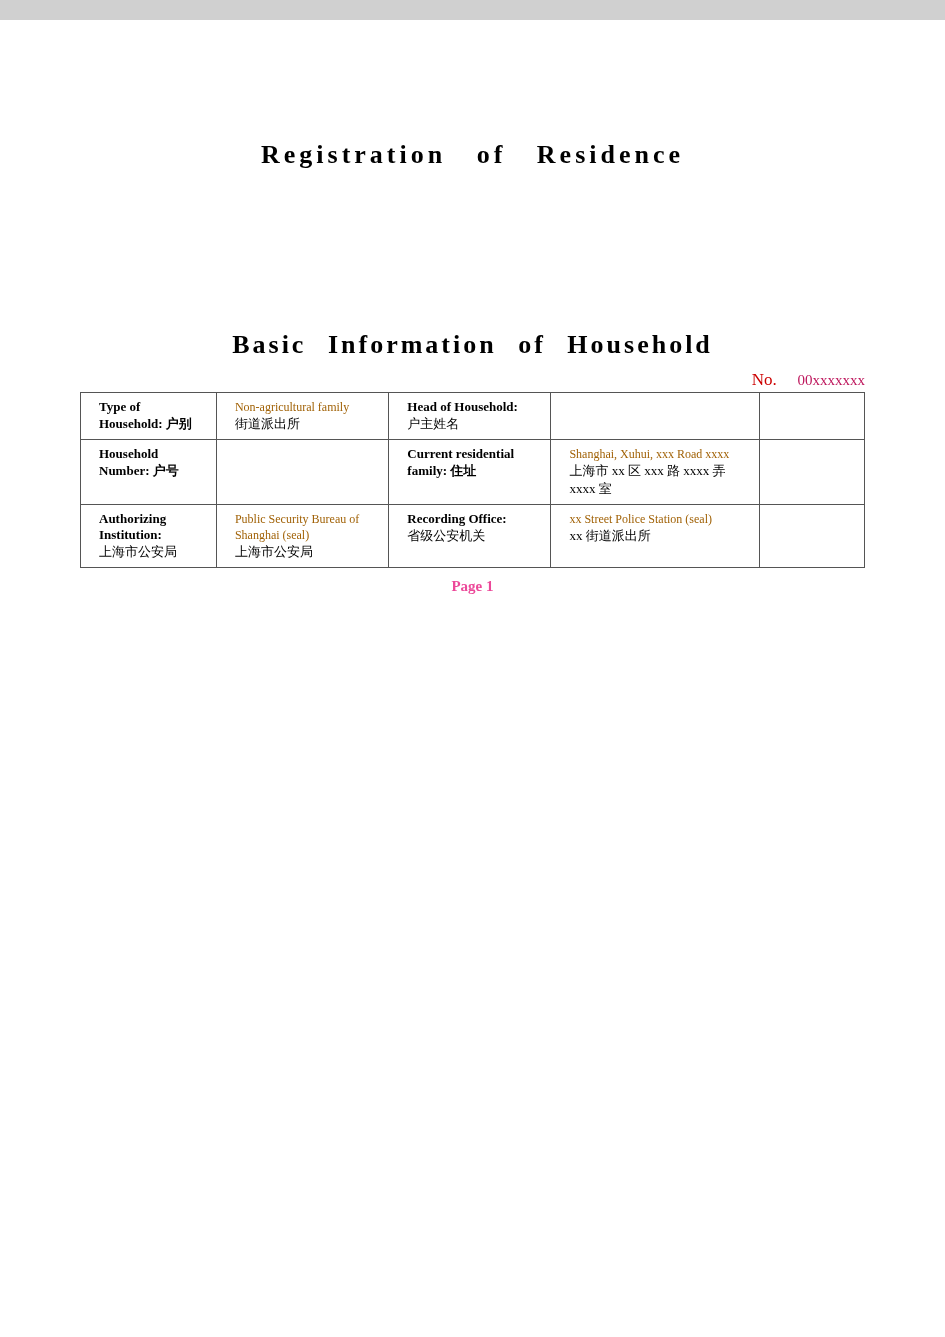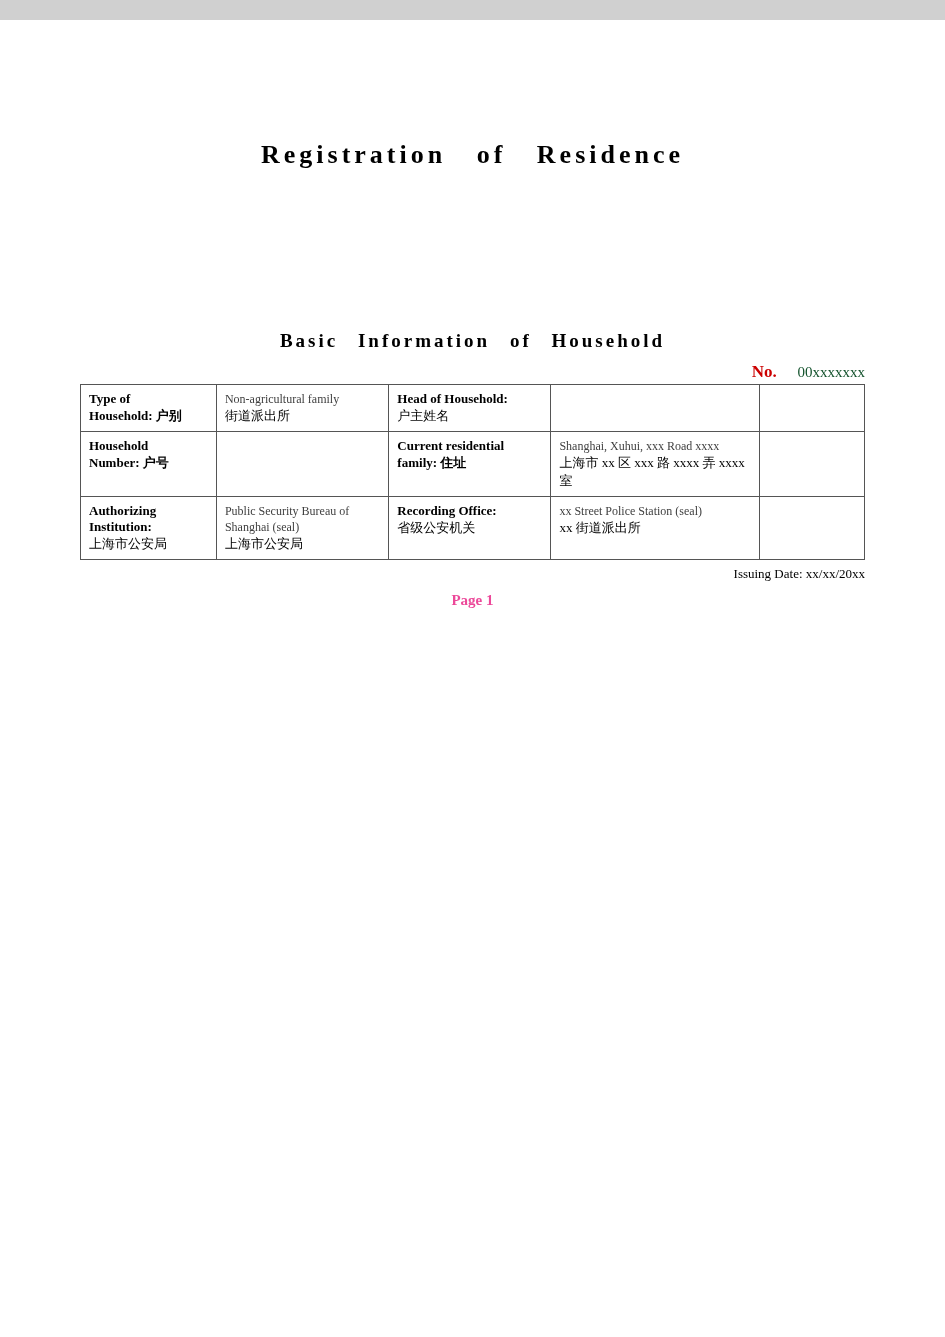--- a/index.html
+++ b/index.html
@@ -36,72 +36,72 @@
       font-size: 26px;
       font-weight: bold;
       letter-spacing: 4px;
       word-spacing: 20px;
       color: #000;
       margin-top: 44px;
     }
 
     .section-title {
       text-align: center;
-      font-size: 19px;
+      font-size: 26px;
       font-weight: bold;
       letter-spacing: 3px;
       word-spacing: 12px;
       color: #000;
       margin-bottom: 10px;
     }
 
     .no-line {
       text-align: right;
       font-size: 15px;
       margin-bottom: 2px;
       color: #000;
     }
 
     .no-label {
-      font-weight: bold;
+      font-weight: normal;
       color: #cc0000;
       font-size: 17px;
     }
 
     .no-value {
-      color: #14532d;
+      color: #be185d;
       font-size: 15px;
       padding-left: 17px;
     }
 
     .info-table {
       width: 100%;
       border-collapse: collapse;
       border: 1px solid #555;
       font-size: 13px;
     }
 
     .info-table td {
       border: 1px solid #555;
-      padding: 6px 8px;
+      padding: 6px 18px;
       vertical-align: top;
     }
 
     .label-en {
       font-weight: bold;
       color: #000;
     }
 
     .label-cn {
       color: #000;
       font-size: 13px;
     }
 
     .value-en {
-      color: #404040;
+      color: #a16207;
       font-size: 12px;
     }
 
     .value-cn {
       color: #000;
       font-size: 13px;
     }
 
     .issuing-line {
       text-align: right;
@@ -217,20 +217,16 @@
         </td>
         <td>
           <span class="value-en">xx  Street  Police  Station  (seal)</span><br>
           <span class="value-cn">xx 街道派出所</span>
         </td>
         <td></td>
       </tr>
     </tbody>
   </table>
 
-  <div class="issuing-line">
-    <span>Issuing  Date:</span>
-    <span>xx/xx/20xx</span>
-  </div>
 
   <div class="page-num">Page 1</div>
 
 </div>
 
 </body></html>

